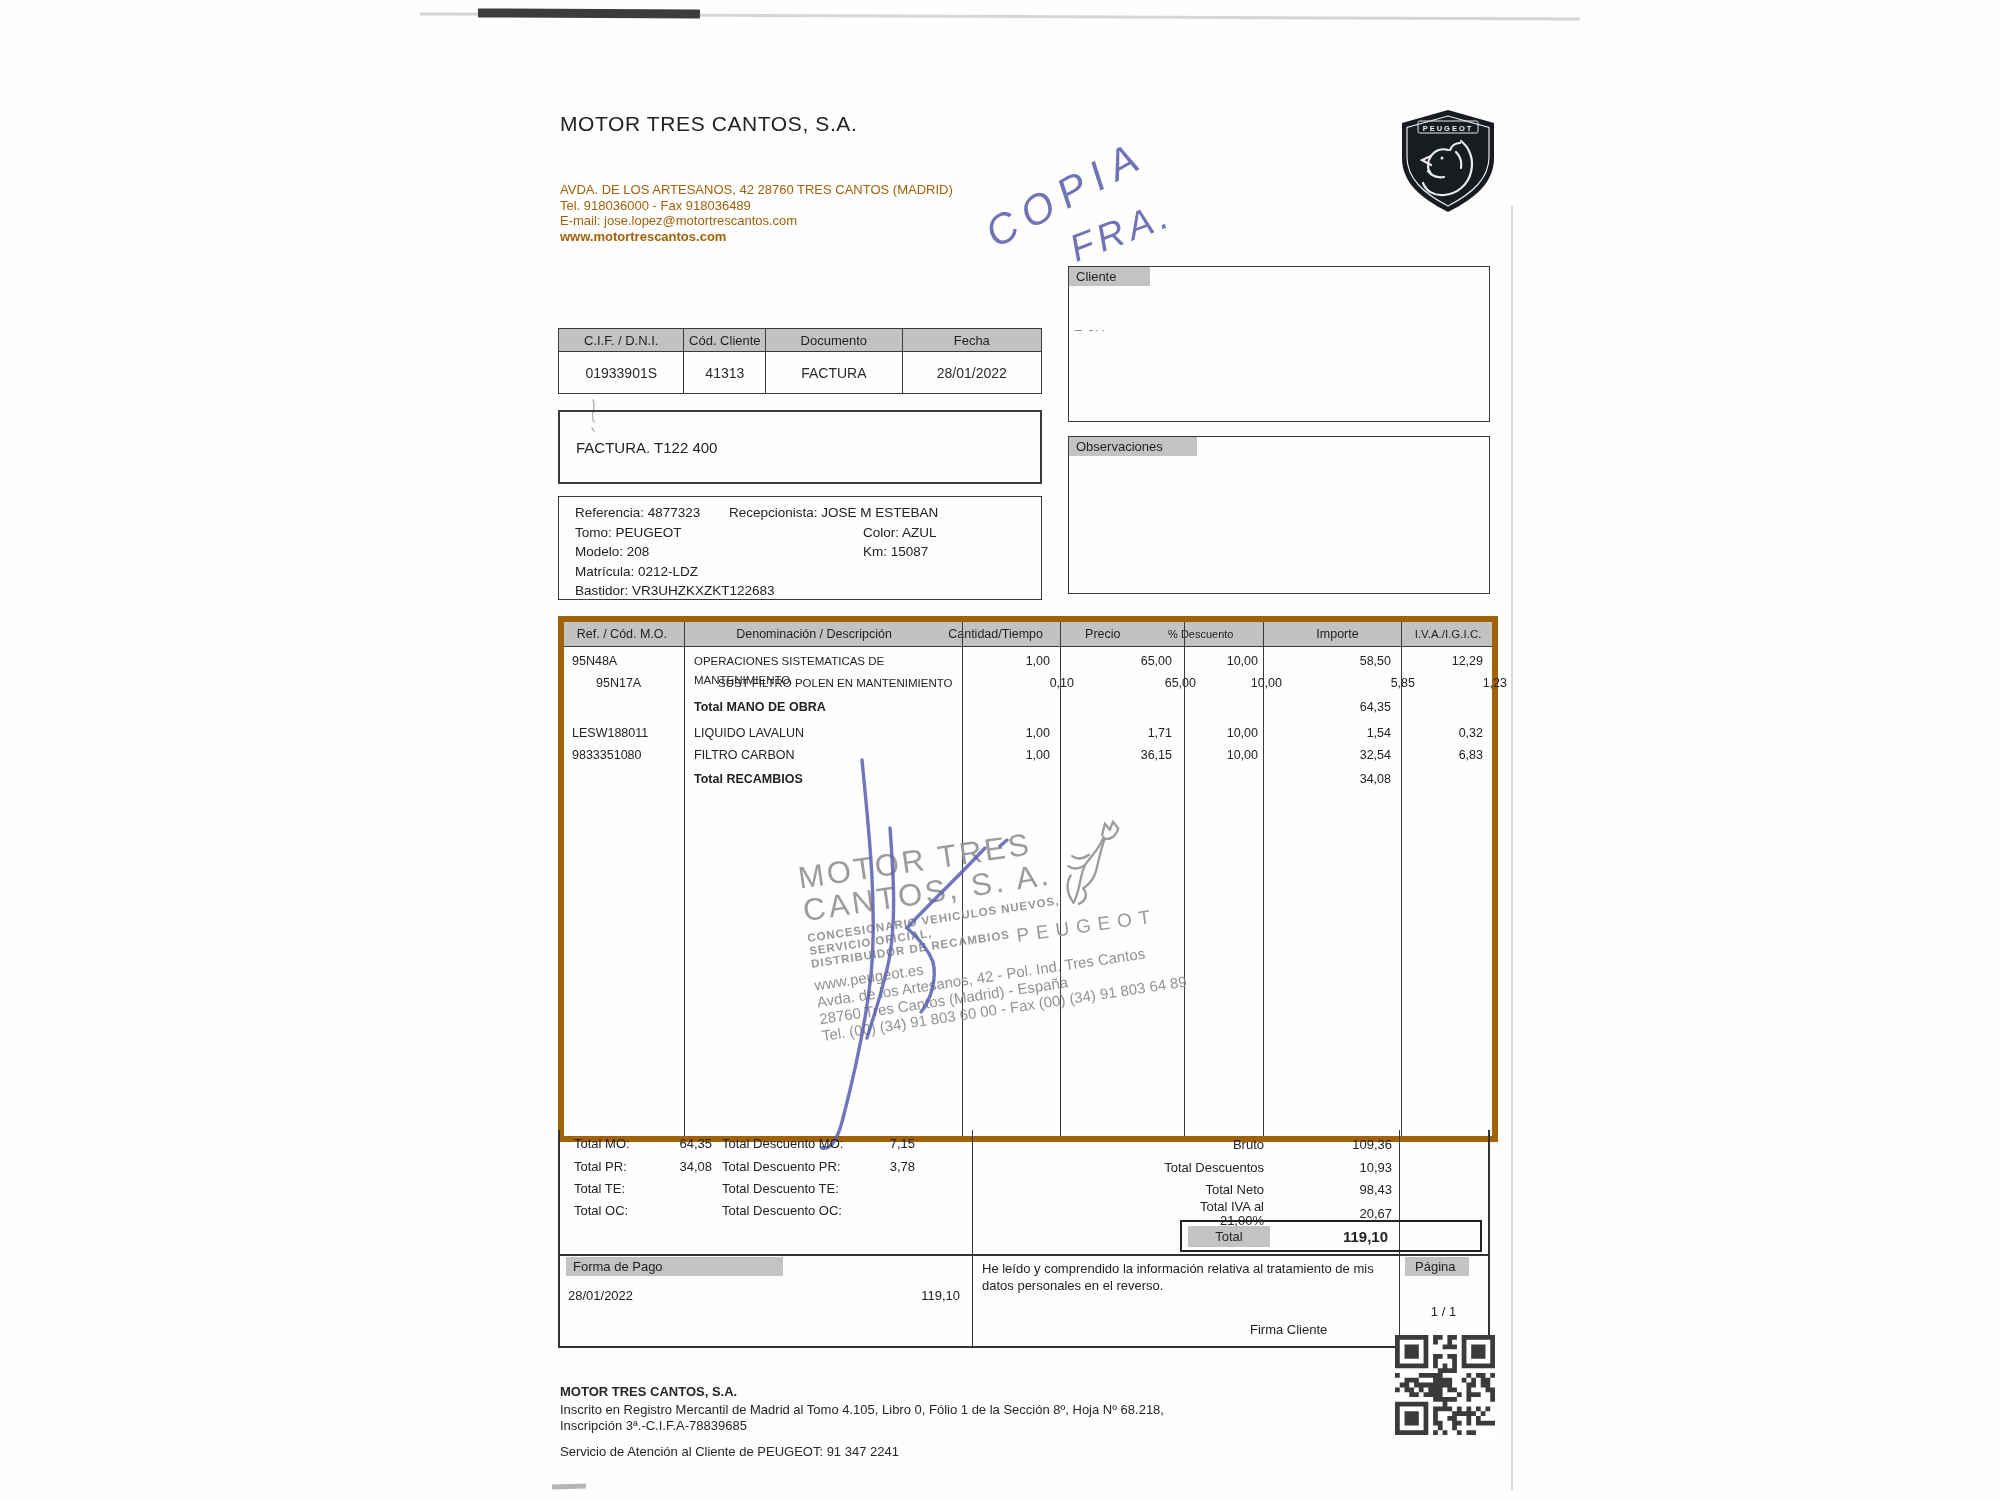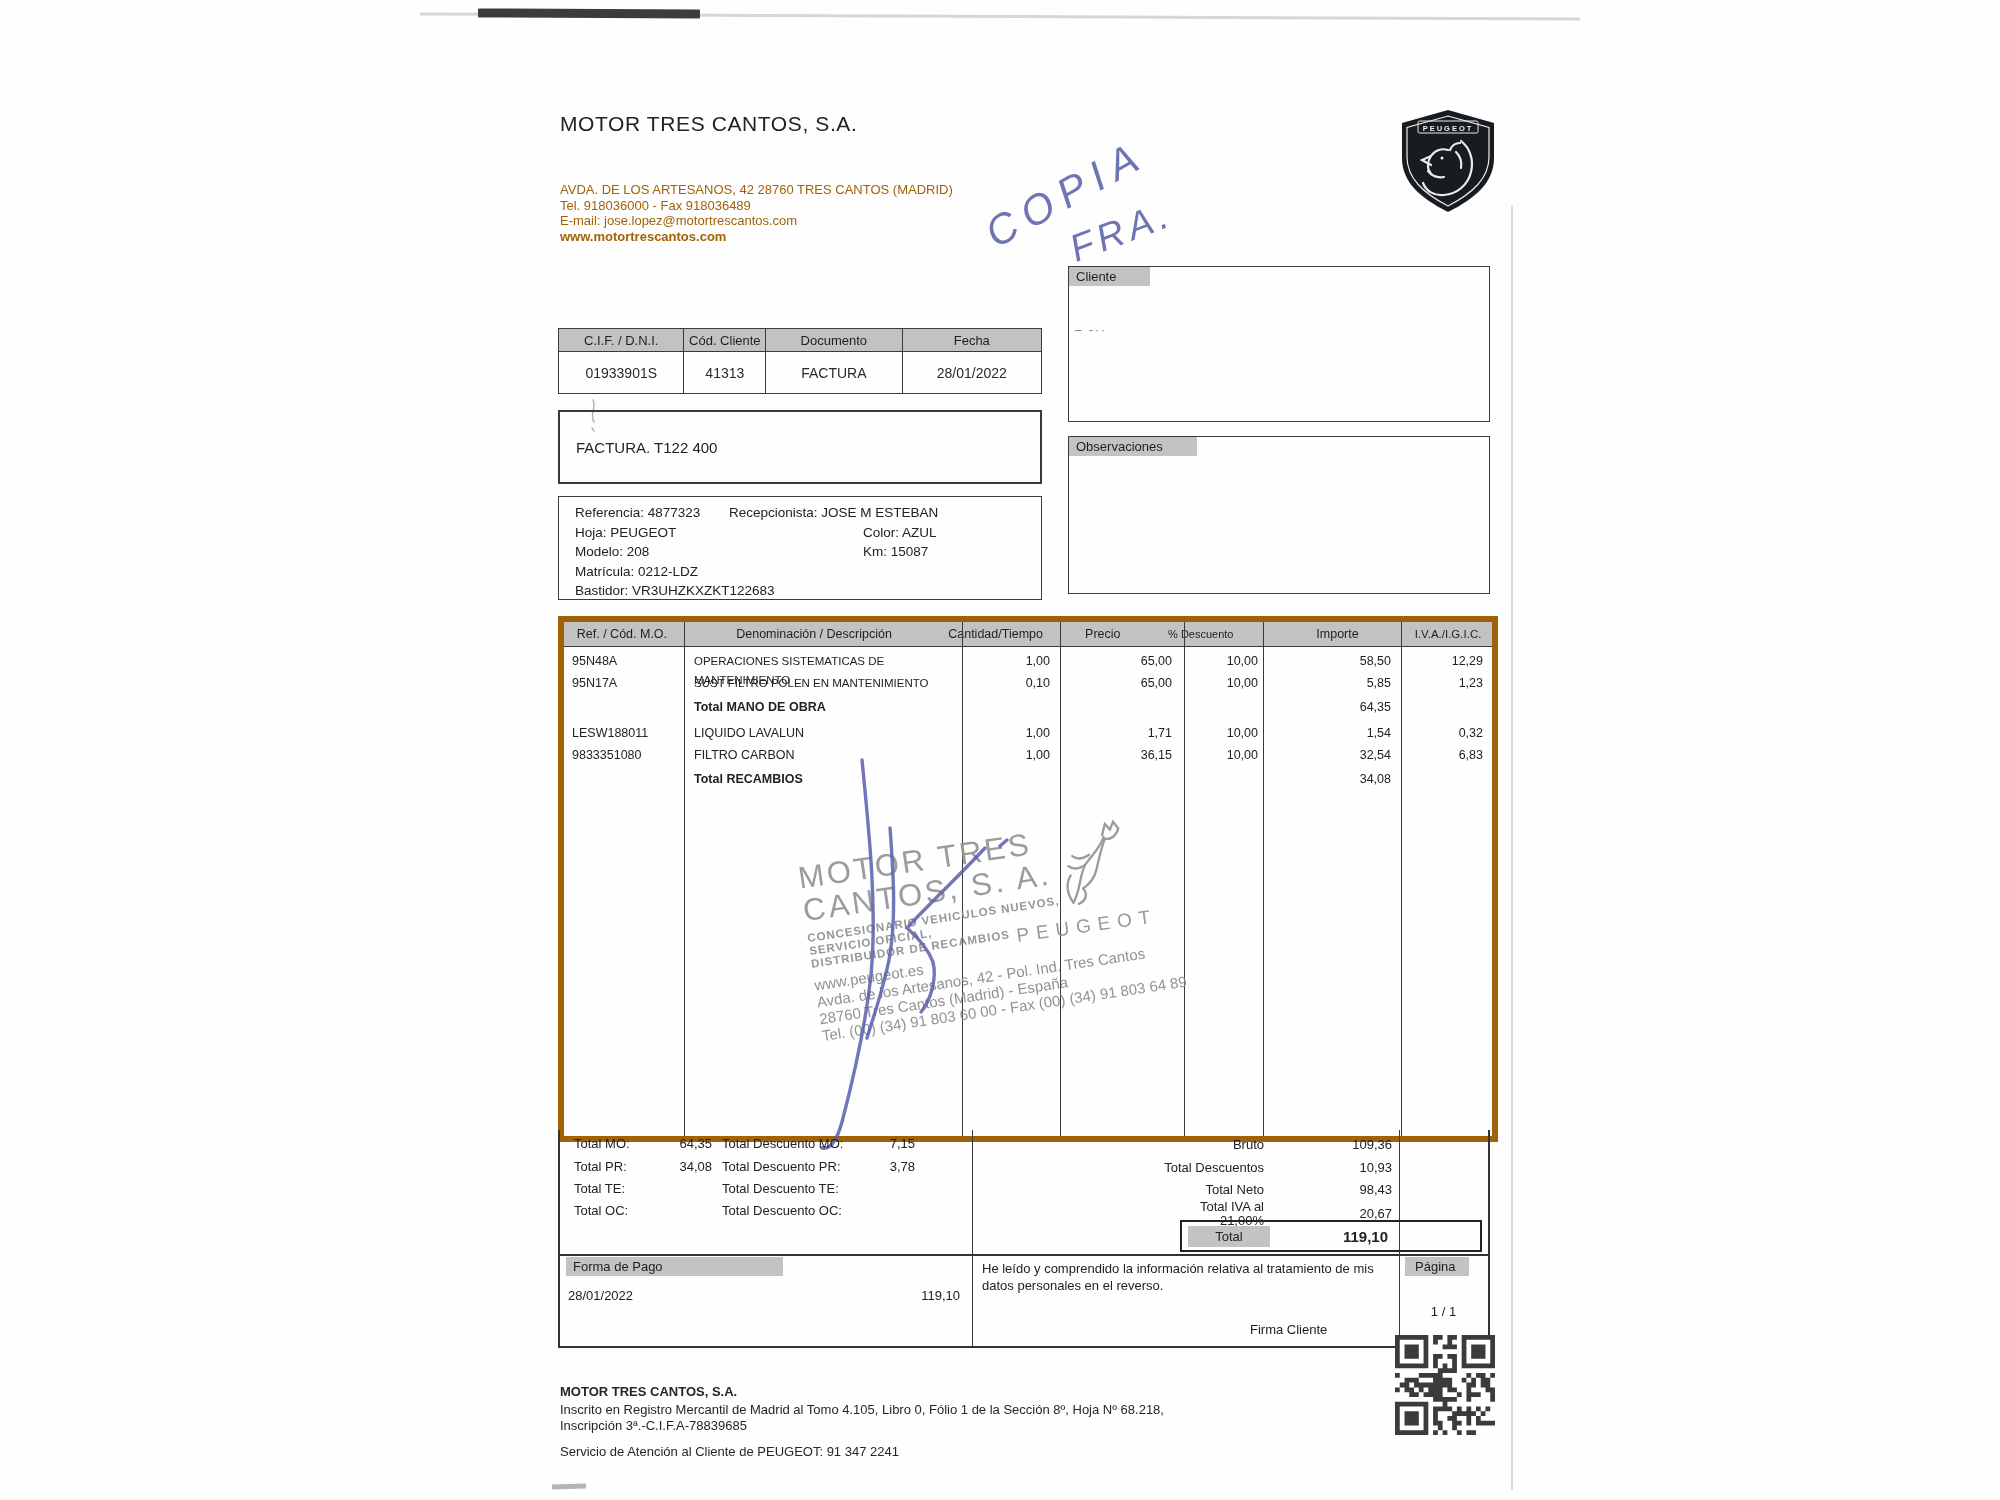--- a/index.html
+++ b/index.html
@@ -88,21 +88,21 @@
     <path d="M8 2 C12 10 4 16 9 24 M7 30 L9 33" stroke="#b3b3b3" stroke-width="1.5" fill="none" stroke-linecap="round"></path>
   </svg>
 
   <div class="box" style="left:558px;top:410px;width:484px;height:74px;box-sizing:border-box;">
     <div style="position:absolute;left:16px;top:27px;font-size:15px;color:#222;">FACTURA. T122 400</div>
   </div>
 
   <div class="thinbox" style="left:558px;top:496px;width:484px;height:104px;box-sizing:border-box;font-size:13.5px;line-height:19.5px;color:#222;">
     <div style="position:absolute;left:16px;top:6px;">
       <div>Referencia: 4877323</div>
-      <div>Hoja: PEUGEOT</div>
+      <div>Tomo: PEUGEOT</div>
       <div>Modelo: 208</div>
       <div>Matrícula: 0212-LDZ</div>
       <div>Bastidor: VR3UHZKXZKT122683</div>
     </div>
     <div style="position:absolute;left:170px;top:6px;">Recepcionista: JOSE M ESTEBAN</div>
     <div style="position:absolute;left:304px;top:25.5px;">Color: AZUL</div>
     <div style="position:absolute;left:304px;top:45px;">Km: 15087</div>
   </div>
 
   <div class="thinbox" style="left:1068px;top:436px;width:420px;height:156px;">
@@ -130,21 +130,21 @@
 
     <div class="row" style="top:30px;">
       <div class="c1">95N48A</div>
       <div class="c2" style="font-size:11.5px;">OPERACIONES SISTEMATICAS DE MANTENIMIENTO</div>
       <div class="c3">1,00</div>
       <div class="c4">65,00</div>
       <div class="c5">10,00</div>
       <div class="c6">58,50</div>
       <div class="c7">12,29</div>
     </div>
-    <div class="row" style="top:52px;">
+    <div class="row" style="top:52px;padding-left:24px;">
       <div class="c1">95N17A</div>
       <div class="c2" style="font-size:11.5px;">SUST FILTRO POLEN EN MANTENIMIENTO</div>
       <div class="c3">0,10</div>
       <div class="c4">65,00</div>
       <div class="c5">10,00</div>
       <div class="c6">5,85</div>
       <div class="c7">1,23</div>
     </div>
     <div class="row b" style="top:76px;">
       <div class="c1"></div>

